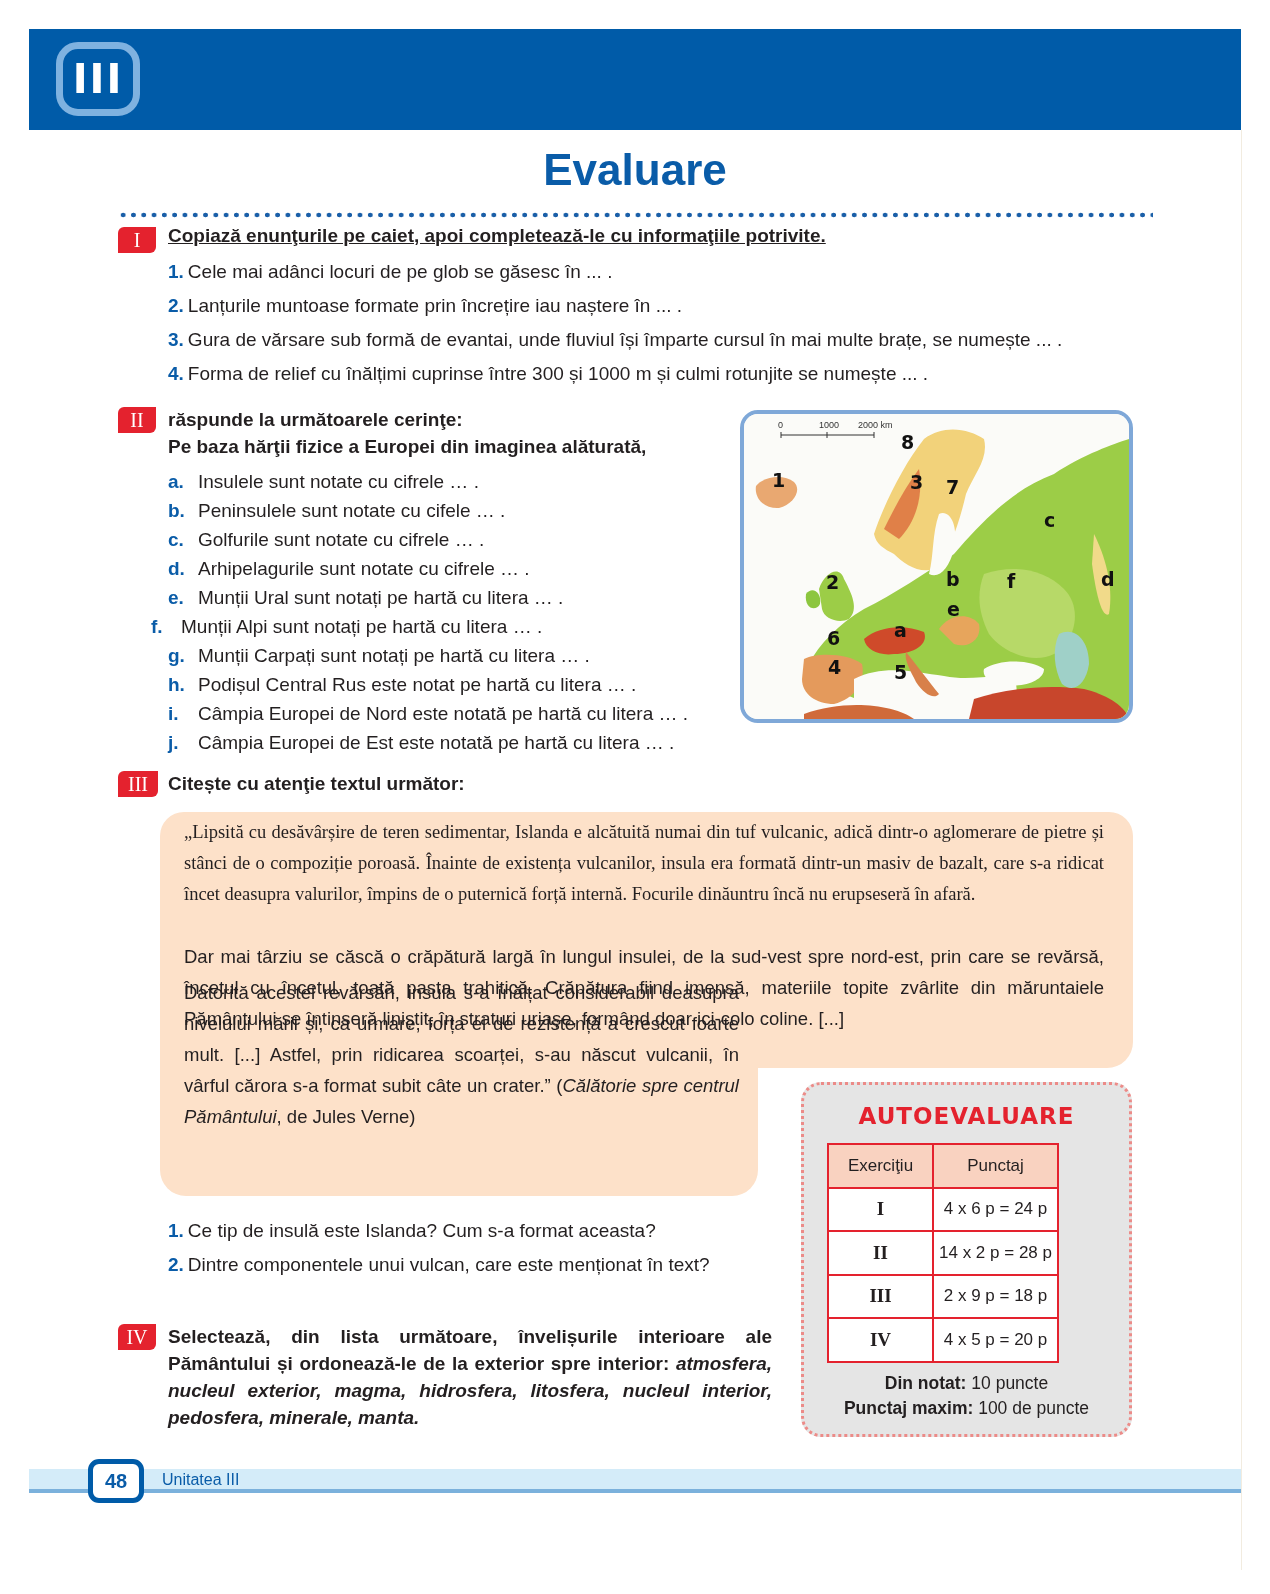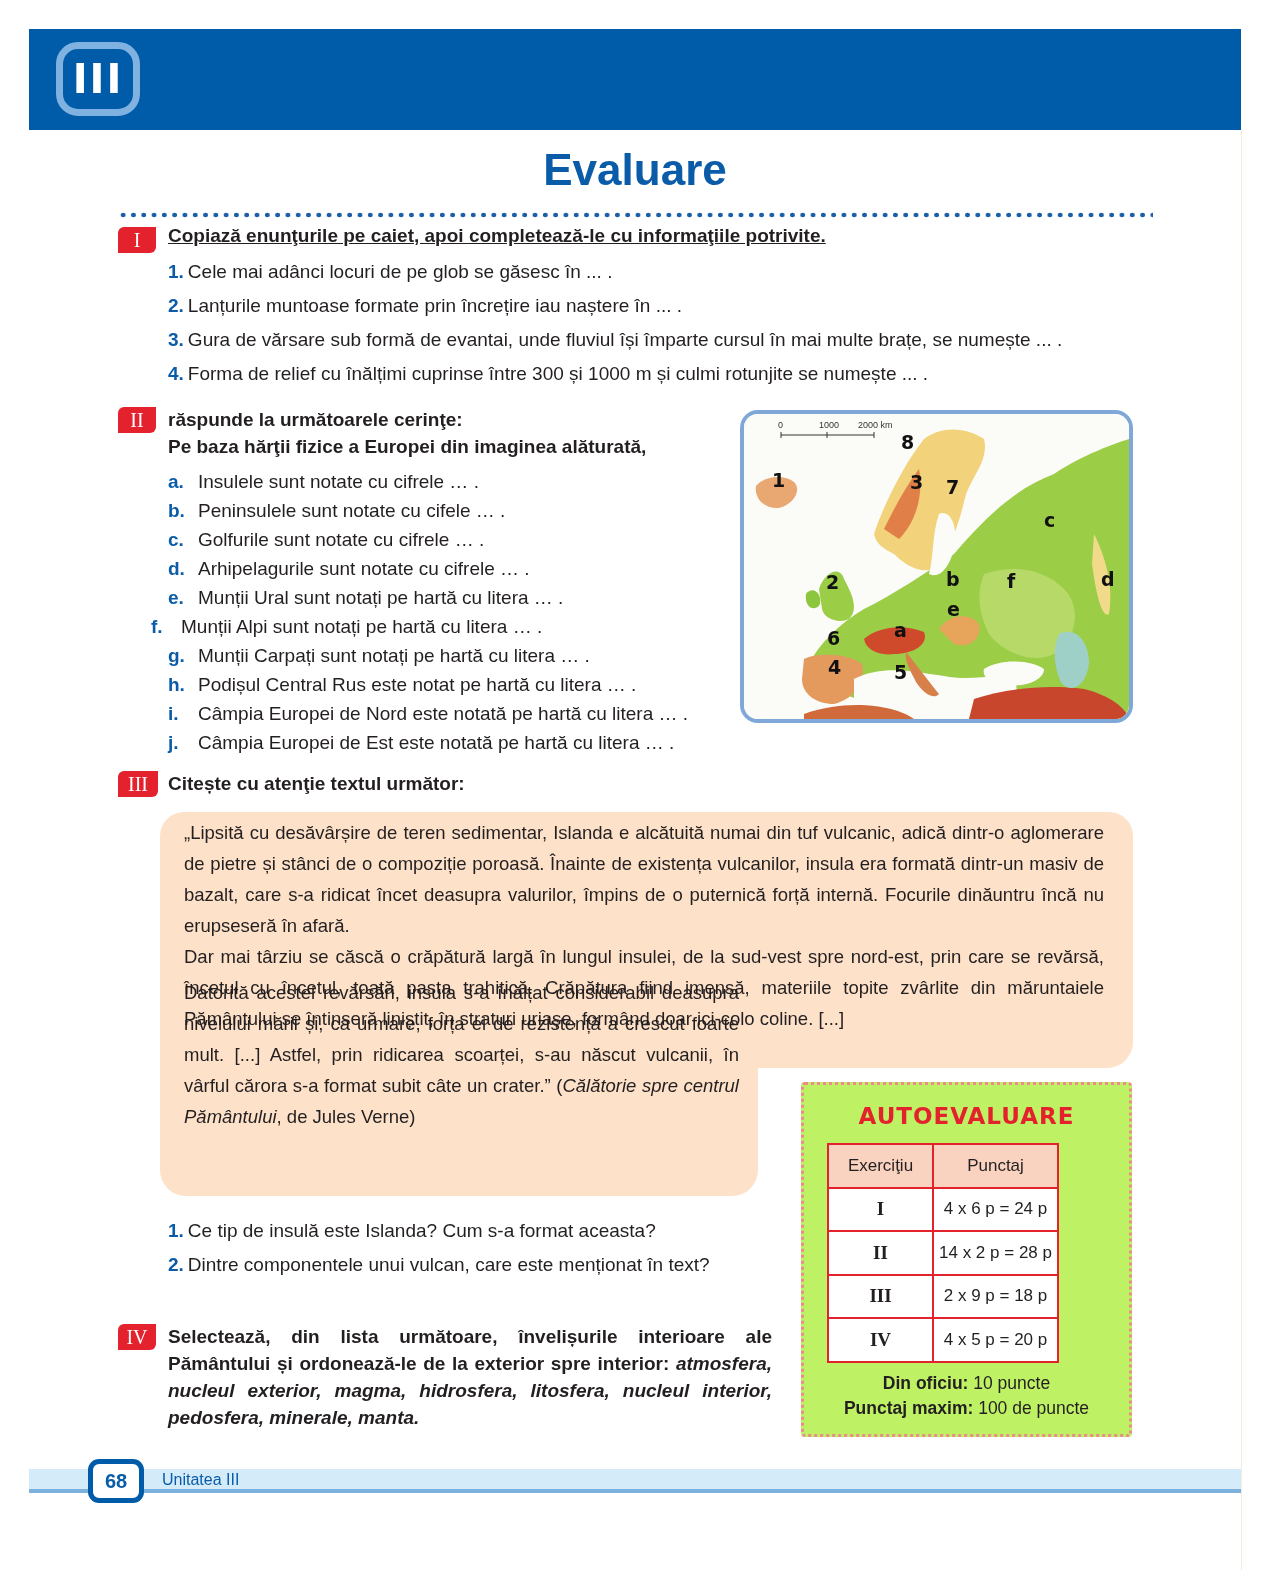--- a/index.html
+++ b/index.html
@@ -24,21 +24,21 @@
 
   .map-frame { position: absolute; left: 740px; top: 410px; width: 393px; height: 313px; border: 4px solid #7fa8d8; border-radius: 18px; overflow: hidden; background: #fbfbf8; }
   .map-frame svg { display: block; }
   .map-label { font-family: "DejaVu Sans", sans-serif; font-weight: bold; font-size: 19px; fill: #111; }
 
   .quote-top { position: absolute; left: 160px; top: 812px; width: 973px; height: 256px; background: #fde1c9; border-radius: 24px 24px 26px 0; }
   .quote-bottom { position: absolute; left: 160px; top: 1060px; width: 598px; height: 136px; background: #fde1c9; border-radius: 0 0 26px 26px; }
   .quote-text { position: absolute; left: 184px; font-size: 18.5px; line-height: 31px; color: #231f20; text-align: justify; }
   .quote-text p { white-space: normal; }
 
-  .auto-box { position: absolute; left: 801px; top: 1082px; width: 331px; height: 355px; background: #bef264; border: 3px dotted #ec8b88; border-radius: 4px; }
+  .auto-box { position: absolute; left: 801px; top: 1082px; width: 331px; height: 355px; background: #e5e5e5; border: 3px dotted #ec8b88; border-radius: 20px; }
   .auto-title { position: absolute; left: 0; width: 100%; top: 18px; text-align: center; color: #e4222e; font-weight: 900; font-size: 23px; letter-spacing: 1px; font-family: "DejaVu Sans", sans-serif; }
   .auto-table { position: absolute; left: 23px; top: 58px; width: 232px; border-collapse: collapse; background: #fff; }
   .auto-table th, .auto-table td { border: 2px solid #e4222e; height: 43.5px; text-align: center; font-size: 17px; color: #231f20; }
   .auto-table th { background: #f9d2c0; font-weight: normal; }
   .auto-table td.ex { font-family: "Liberation Serif", serif; font-weight: bold; font-size: 19px; width: 105px; }
   .auto-foot { position: absolute; left: 0; width: 100%; text-align: center; font-size: 17.5px; color: #231f20; }
   .auto-foot b { font-weight: bold; }
 
   .footer-band { position: absolute; left: 29px; top: 1469px; width: 1212px; height: 24px; background: #d4ecf9; border-bottom: 4px solid #7bb1dc; }
   .page-num { position: absolute; left: 88px; top: 1459px; width: 56px; height: 44px; background: #fff; border: 5px solid #005ba8; border-radius: 11px; display: flex; align-items: center; justify-content: center; color: #0a5ca8; font-weight: bold; font-size: 20px; }
@@ -143,21 +143,21 @@
     <text class="map-label" x="203" y="202">e</text>
     <text class="map-label" x="263" y="174">f</text>
   </svg>
 </div>
 
 <div class="ex-badge" style="left:118px;top:771px;width:40px;">III</div>
 <div class="ex-title" style="left:168px;top:770px;">Citește cu atenţie textul următor:</div>
 
 <div class="quote-top"></div>
 <div class="quote-bottom"></div>
-<div class="quote-text" style="top:817px;width:920px;">
+<div class="quote-text" style="top:817px;width:920px;font-family:Liberation Serif, serif;">
   <p>„Lipsită cu desăvârșire de teren sedimentar, Islanda e alcătuită numai din tuf vulcanic, adică dintr-o aglomerare de pietre și stânci de o compoziție poroasă. Înainte de existența vulcanilor, insula era formată dintr-un masiv de bazalt, care s-a ridicat încet deasupra valurilor, împins de o puternică forță internă. Focurile dinăuntru încă nu erupseseră în afară.</p>
 </div>
 <div class="quote-text" style="top:941px;width:920px;">
   <p>Dar mai târziu se căscă o crăpătură largă în lungul insulei, de la sud-vest spre nord-est, prin care se revărsă, încetul cu încetul, toată pasta trahitică. Crăpătura fiind imensă, materiile topite zvârlite din măruntaiele Pământului se întinseră liniștit, în straturi uriașe, formând doar ici-colo coline. [...]</p>
 </div>
 <div class="quote-text" style="top:977px;width:555px;">
   <p><span>Datorită acestei revărsări, insula s-a înălțat considerabil deasupra nivelului mării și, ca urmare, forța ei de rezistență a crescut foarte mult. [...] Astfel, prin ridicarea scoarței, s-au născut vulcanii, în vârful cărora s-a format subit câte un crater.”</span><span> (</span><i>Călătorie spre centrul Pământului</i><span>, de Jules Verne)</span></p>
 </div>
 
 <div class="item" style="left:168px;top:1219px;"><span class="num">1.</span><span>Ce tip de insulă este Islanda? Cum s-a format aceasta?</span></div>
@@ -190,19 +190,19 @@
         <tr>
           <td class="ex">III</td>
           <td>2 x 9 p = 18 p</td>
         </tr>
         <tr>
           <td class="ex">IV</td>
           <td>4 x 5 p = 20 p</td>
         </tr>
       </tbody>
   </table>
-  <div class="auto-foot" style="top:288px;"><b>Din oficiu:</b><span> 10 puncte</span></div>
+  <div class="auto-foot" style="top:288px;"><b>Din notat:</b><span> 10 puncte</span></div>
   <div class="auto-foot" style="top:313px;"><b>Punctaj maxim:</b><span> 100 de puncte</span></div>
 </div>
 
 <div class="footer-band"></div>
-<div class="page-num">68</div>
+<div class="page-num">48</div>
 <div class="unit-label">Unitatea III</div>
 
 </body></html>

